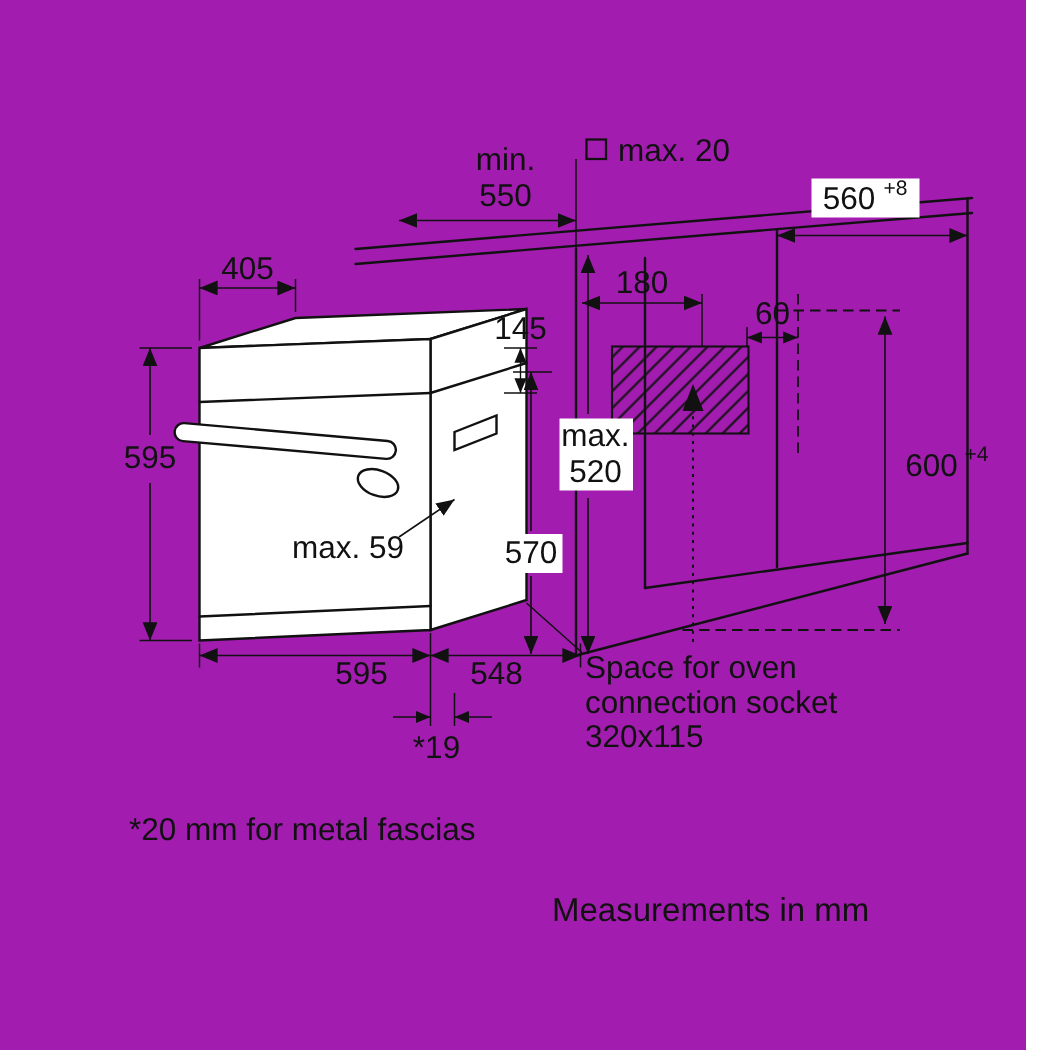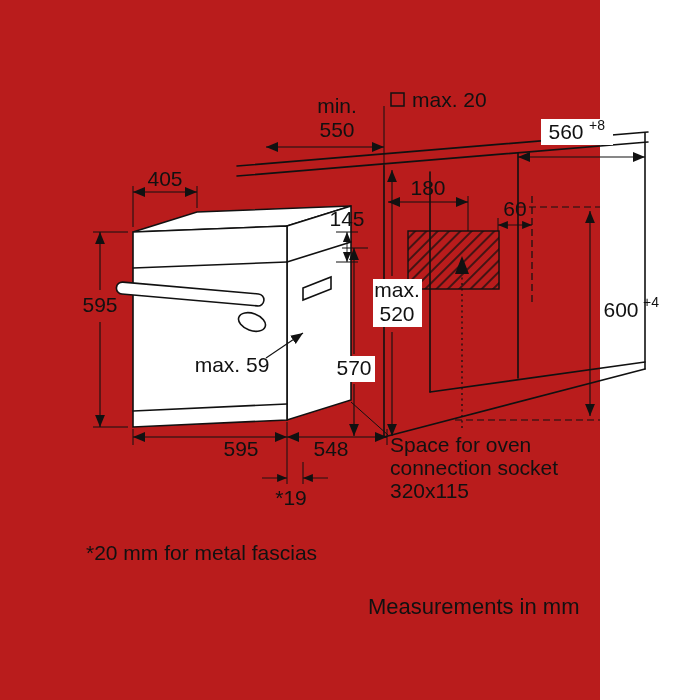--- a/index.html
+++ b/index.html
@@ -1,16 +1,16 @@
 <!DOCTYPE html>
 <html><head>
 <meta charset="utf-8">
 <style>
   html,body{margin:0;padding:0;background:#fff;width:700px;height:700px;overflow:hidden;}
-  #stage{position:relative;width:600px;height:700px;background:#b91c1c;}
+  #stage{position:relative;width:684px;height:700px;background:#a21caf;}
   svg{position:absolute;left:0;top:0;}
   svg text{font-family:"Liberation Sans","DejaVu Sans",sans-serif;fill:#111;}
   .dim{font-size:21px;}
   .sup{font-size:14px;}
   .note{font-size:21px;}
   .note-lg{font-size:22px;}
   .obj{stroke:#111;stroke-width:1.6;fill:none;stroke-linecap:round;}
   .objf{stroke:#111;stroke-width:1.6;fill:#fff;}
   .dimln{stroke:#111;stroke-width:1.1;fill:none;}
   .dimsm{stroke:#111;stroke-width:0.9;fill:none;}

